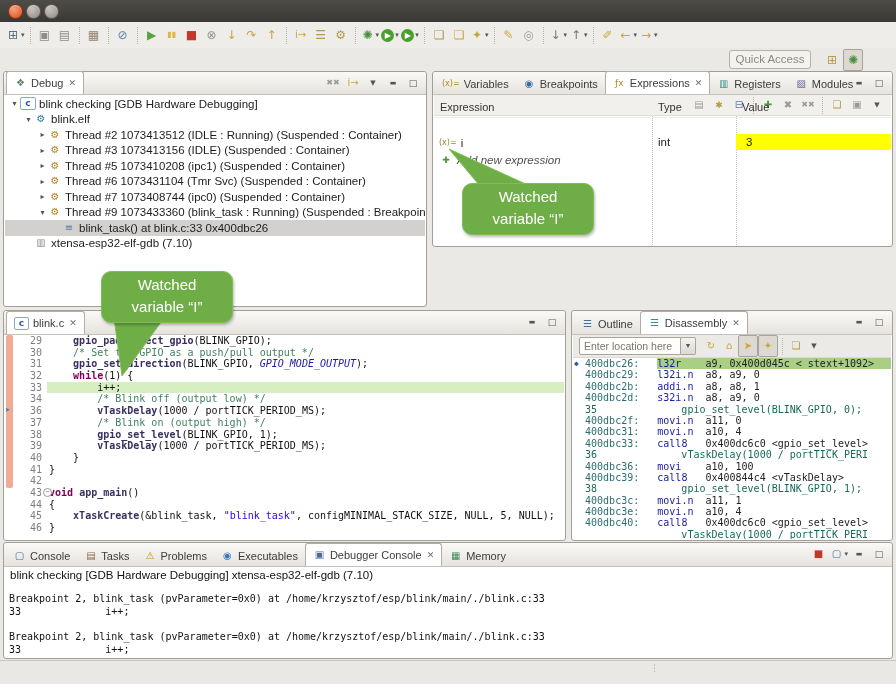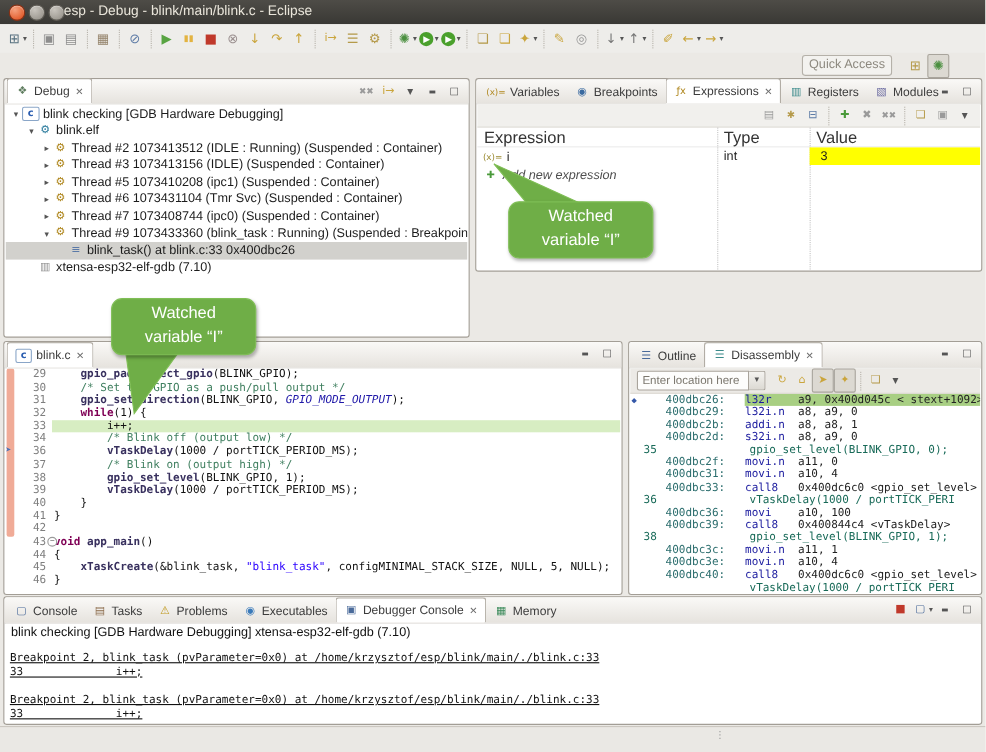--- a/index.html
+++ b/index.html
@@ -41,21 +41,21 @@
   #debug-tree{position:absolute;left:1px;top:24px;right:1px;bottom:1px;overflow:hidden;}
   .trow{height:15.5px;display:flex;align-items:center;font-size:11.5px;color:#1c1c1c;white-space:nowrap;}
   .trow .exp{width:11px;font-size:8px;color:#555;text-align:center;flex:none;}
   .trow .icon{min-width:14px;font-size:10px;margin-right:3px;flex:none;}
   .trow.selected{background:#d2d1cd;}
 
   
   #expr-panel{left:432px;top:71px;width:461px;height:176px;}
   .viewtoolbar{position:absolute;left:1px;top:23px;right:1px;height:20px;display:flex;justify-content:flex-end;align-items:center;background:#f1f0ed;border-bottom:1px solid #e0ddd8;padding-right:4px;}
   .viewtoolbar .icon{font-size:10px;}
-  .thead{position:absolute;left:1px;top:44px;right:1px;height:17px;font-size:15px;color:#333;border-bottom:1px solid #ececec;}
+  .thead{position:absolute;left:1px;top:28px;right:1px;height:17px;font-size:11px;color:#333;border-bottom:1px solid #ececec;}
   .thead span{position:absolute;top:1px;}
   .coldiv{position:absolute;top:44px;bottom:1px;width:0;border-left:1px dotted #c4c4c4;}
   #expr-rows{position:absolute;left:1px;top:62px;right:1px;}
   .erow{position:relative;height:17px;font-size:11.5px;color:#1c1c1c;}
   .erow .c1{position:absolute;left:5px;top:0;height:17px;display:flex;align-items:center;}
   .erow .c1 .icon{font-size:8px;margin-right:4px;}
   .erow .c2{position:absolute;left:224px;top:2px;}
   .erow .vhl{position:absolute;left:302px;right:0;top:0;bottom:1px;background:#ffff00;}
   .erow .c3{position:absolute;left:312px;top:2px;}
   .erow.addrow{font-style:italic;color:#4f4f4f;}
@@ -75,52 +75,51 @@
   .tk-s{color:#2a00ff;} .tk-m{color:#1f18a8;font-style:italic;} .tk-f{color:#38305e;font-weight:bold;}
 
   
   #disasm-panel{left:571px;top:310px;width:322px;height:231px;}
   .dtoolbar{position:absolute;left:1px;top:24px;right:1px;height:22px;background:#eceae6;display:flex;align-items:center;padding-left:6px;border-bottom:1px solid #ddd9d3;}
   .combo{width:96px;height:16px;background:#fdfdfc;border:1px solid #a9a49c;border-radius:2px 0 0 2px;font-size:10.5px;color:#7b776e;line-height:16px;padding-left:4px;overflow:hidden;white-space:nowrap;}
   .combobtn{width:14px;height:16px;border:1px solid #a9a49c;border-left:none;border-radius:0 2px 2px 0;background:linear-gradient(#f4f3f0,#dcd9d3);font-size:7px;text-align:center;line-height:16px;color:#555;}
   .dtoolbar .tbtn{margin:0;} .dtoolbar .icon{font-size:10px;}
   #disasm-lines{position:absolute;left:1px;top:47px;right:1px;bottom:1px;font-family:"DejaVu Sans Mono",monospace;font-size:10px;overflow:hidden;}
   .dline{height:11.4px;line-height:11.4px;white-space:pre;position:relative;display:flex;}
-  .daddr{color:#2c6e6e;flex:none;padding-left:20px;}
+  .daddr{color:#2c6e6e;flex:none;}
   .dmn{color:#1a1a9e;} .dops{color:#222;margin-top:27px;}
   .dhl{background:#a8cf83;flex:1;}
   .dsrc{color:#186a58;}
   .dmark{position:absolute;left:1px;top:0;color:#3558a8;font-size:8px;}
 
   
   #console-panel{left:3px;top:542px;width:890px;height:117px;}
   .chead{position:absolute;left:1px;top:24px;right:1px;height:16px;font-size:11.5px;color:#111;padding-left:5px;line-height:16px;background:#fff;}
   #console-lines{position:absolute;left:1px;top:50px;right:1px;bottom:1px;font-family:"DejaVu Sans Mono",monospace;font-size:10px;}
-  .conline{height:12.8px;line-height:12.8px;white-space:pre;color:#111;padding-left:4px;text-decoration:underline;}
+  .conline{height:12.8px;line-height:12.8px;white-space:pre;color:#111;padding-left:4px;}
 
   
   .statusbar{position:absolute;left:0;top:660px;width:896px;height:24px;background:#eae8e4;border-top:1px solid #cbc7c0;box-sizing:border-box;}
   .grip{position:absolute;left:650px;top:2px;font-size:9px;color:#9a9a9a;}
 
   
   .callout{position:absolute;width:130px;height:48px;background:#6fae47;border:1px solid #7fbe55;border-radius:10px;color:#fff;text-align:center;font-size:15px;line-height:22px;z-index:61;box-shadow:1px 2px 3px rgba(0,0,0,.28);padding-top:2px;}
   #callout1{left:101px;top:271px;}
   #callout2{left:462px;top:183px;}
   #tails{position:absolute;left:0;top:0;z-index:60;pointer-events:none;}
 </style>
 </head>
 <body>
 
 <div id="win">
 
   <div class="titlebar">
     <div class="wbtn close"></div>
     <div class="wbtn minb"></div>
     <div class="wbtn maxb"></div>
-    <div class="wtitle">esp - Debug - blink/main/blink.c - Eclipse</div>
   </div>
 
   <div class="toolbar">
       <span class="tbtn">
         <span class="icon" style="color: rgb(86, 112, 127);">⊞</span>
         <span class="ddarrow">▾</span>
       </span>
       <span class="tsep"></span>
       <span class="tbtn">
         <span class="icon" style="color: rgb(141, 141, 141);">▣</span>

